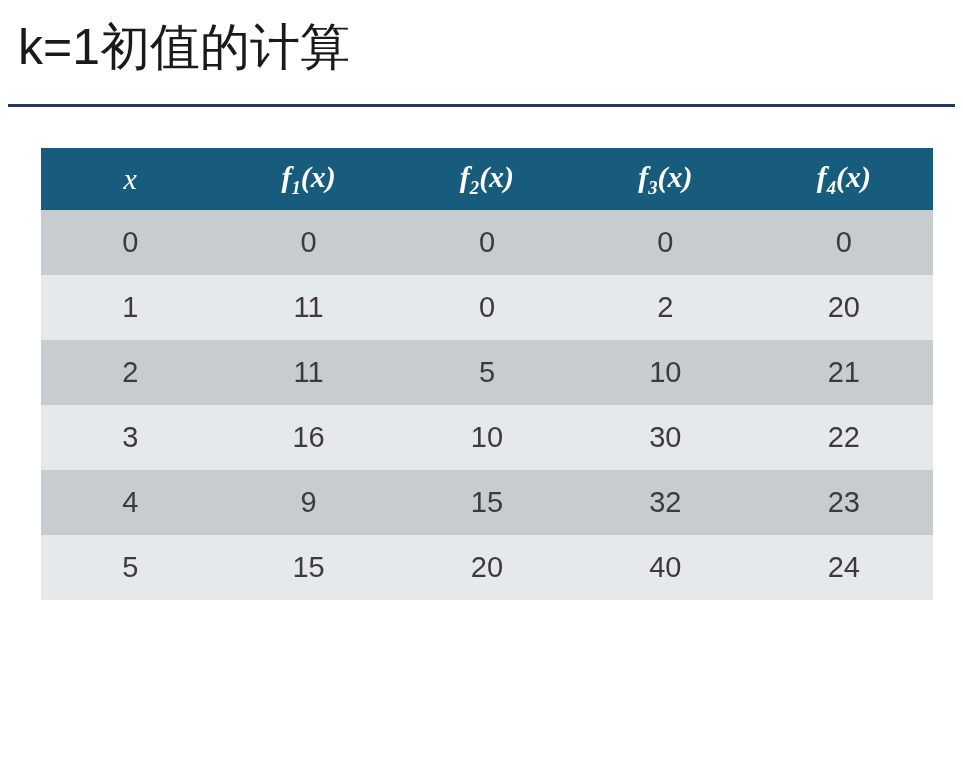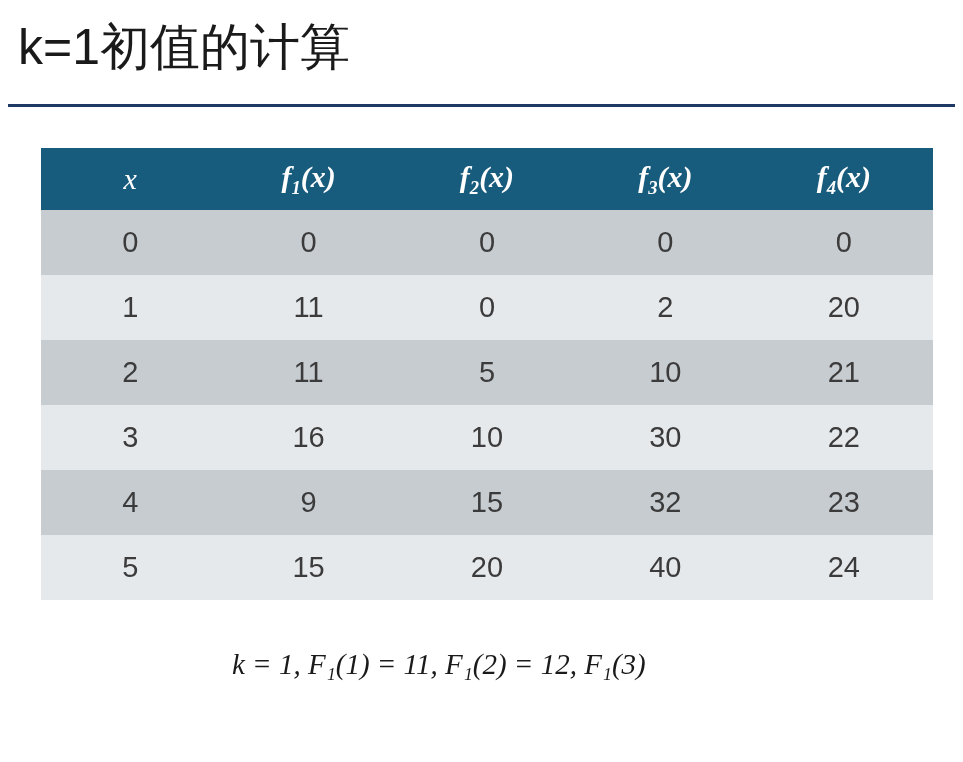--- a/index.html
+++ b/index.html
@@ -164,16 +164,15 @@
           <td>15</td>
           <td>20</td>
           <td>40</td>
           <td>24</td>
         </tr>
       </tbody>
     </table>
   </div>
 
   <div class="formula">
-    <div>k = 1, F₁(1) = 11, F₁(2) = 12, F₁(3)</div>
   </div>
 
 </div>
 
 </body></html>

